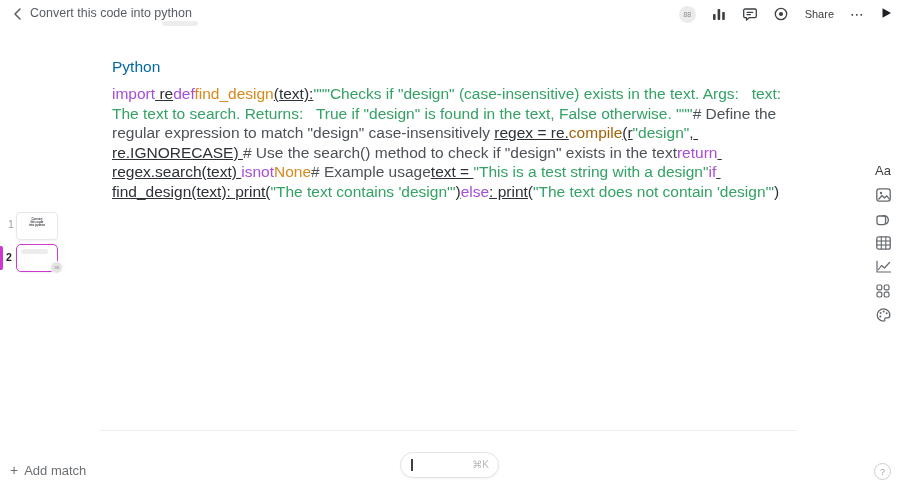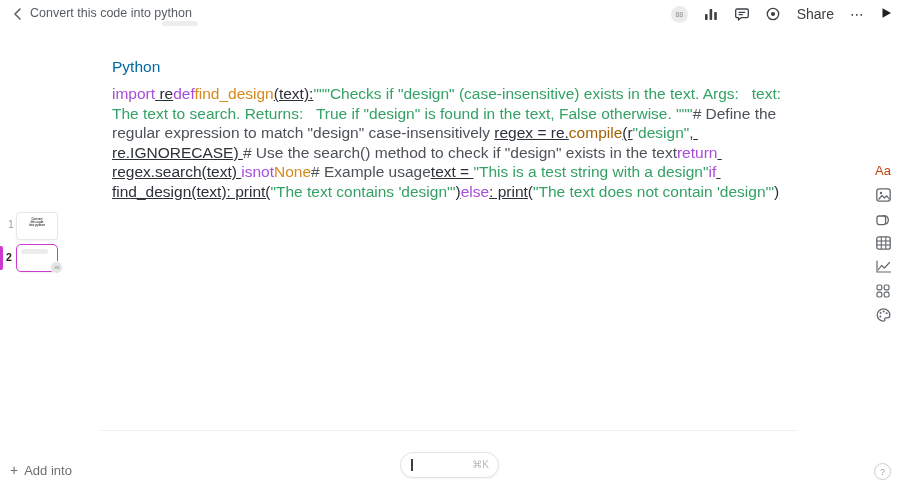--- a/index.html
+++ b/index.html
@@ -13,21 +13,21 @@
   .topbar{position:absolute;left:0;top:0;width:900px;height:28px;background:#fff;}
   .back-btn{position:absolute;left:8px;top:5px;width:18px;height:18px;color:#5f6368;
     display:flex;align-items:center;justify-content:center;cursor:pointer;font-size:14px;}
   .doc-title{position:absolute;left:30px;top:6px;font-size:12.5px;color:#565d66;}
   .title-pill{position:absolute;left:162px;top:21px;width:36px;height:5px;background:#ededed;border-radius:3px;}
   .topbar-right{position:absolute;right:8px;top:0;height:28px;display:flex;align-items:center;gap:16px;}
   .credit-badge{width:17px;height:17px;border-radius:50%;background:#ebebeb;display:flex;align-items:center;justify-content:center;
     font-size:7px;color:#8a8f95;letter-spacing:-0.3px;}
   .tb-icon{width:15px;height:15px;display:flex;align-items:center;justify-content:center;color:#3c4043;cursor:pointer;}
   .tb-icon svg{display:block;}
-  .share-label{font-size:14px;color:#3c4043;cursor:pointer;}
+  .share-label{font-size:11px;color:#3c4043;cursor:pointer;}
   .ellipsis{font-size:14px;color:#3c4043;letter-spacing:1px;line-height:10px;cursor:pointer;}
   .present-btn{color:#202124;font-size:11px;cursor:pointer;}
   
   .thumb-rail{position:absolute;left:0;top:205px;width:70px;}
   .thumb-num{position:absolute;font-size:10.5px;color:#9aa0a6;}
   .thumb-num.active{color:#202124;font-weight:bold;}
   .thumb-card{position:absolute;left:16px;width:40px;height:26px;background:#fff;border:1px solid #e7e7e9;border-radius:4px;
     box-shadow:0 1px 2px rgba(0,0,0,0.06);cursor:pointer;}
   .thumb-card.selected{border:1.5px solid #cd38cf;border-radius:5px;}
   .thumb-label-wrap{position:absolute;left:0;top:4px;width:100%;display:flex;justify-content:center;}
@@ -46,21 +46,21 @@
   .tok-kw{color:#a64ddb;margin-top:48px;}
   .tok-fn{color:#d6891c;}
   .tok-bi{color:#a16207;}
   .tok-st{color:#34a165;}
   .tok-cm{color:#4d5258;}
   .tok-pl{color:#2c3137;text-decoration:underline;}
   
   .right-rail{position:absolute;right:9px;top:163px;display:flex;flex-direction:column;gap:9px;align-items:center;}
   .rail-item{width:16px;height:15px;display:flex;align-items:center;justify-content:center;color:#63686e;cursor:pointer;}
   .rail-item svg{display:block;}
-  .rail-aa{font-size:13px;color:#c2410c;}
+  .rail-aa{font-size:13px;color:#404040;}
   
   .add-page{position:absolute;left:10px;bottom:6px;display:flex;align-items:center;gap:6px;color:#6b7075;
     font-size:13px;cursor:pointer;}
   .add-plus{font-size:14px;color:#6b7075;}
   .cmdk-pill{position:absolute;left:400px;top:452px;width:97px;height:24px;background:#fff;border:1px solid #e4e4e7;
     border-radius:13px;box-shadow:0 1px 2px rgba(0,0,0,0.05);cursor:text;}
   .caret{position:absolute;left:10px;top:6px;width:1.5px;height:12px;background:#3a3f45;}
   .cmdk-label{position:absolute;right:9px;top:6px;font-size:10px;color:#b4b8be;}
   .help-btn{position:absolute;right:9px;bottom:4px;width:15px;height:15px;border:1.5px solid #c9cdd2;border-radius:50%;
     display:flex;align-items:center;justify-content:center;font-size:9px;color:#9aa0a6;cursor:pointer;background:#fff;}
@@ -176,21 +176,21 @@
       <circle cx="4.6" cy="5" r="1" fill="#63686e"></circle>
       <circle cx="7.7" cy="3.6" r="1" fill="#63686e"></circle>
       <circle cx="10.6" cy="5.2" r="1" fill="#63686e"></circle>
       <circle cx="4.4" cy="8.4" r="1" fill="#63686e"></circle>
     </svg>
   </div>
 </div>
 
 <div class="add-page">
   <span class="add-plus">+</span>
-  <span>Add into</span>
+  <span>Add match</span>
 </div>
 
 <div class="cmdk-pill">
   <div class="caret"></div>
   <div class="cmdk-label">⌘K</div>
 </div>
 
 <div class="help-btn">?</div>
 
 </body></html>

